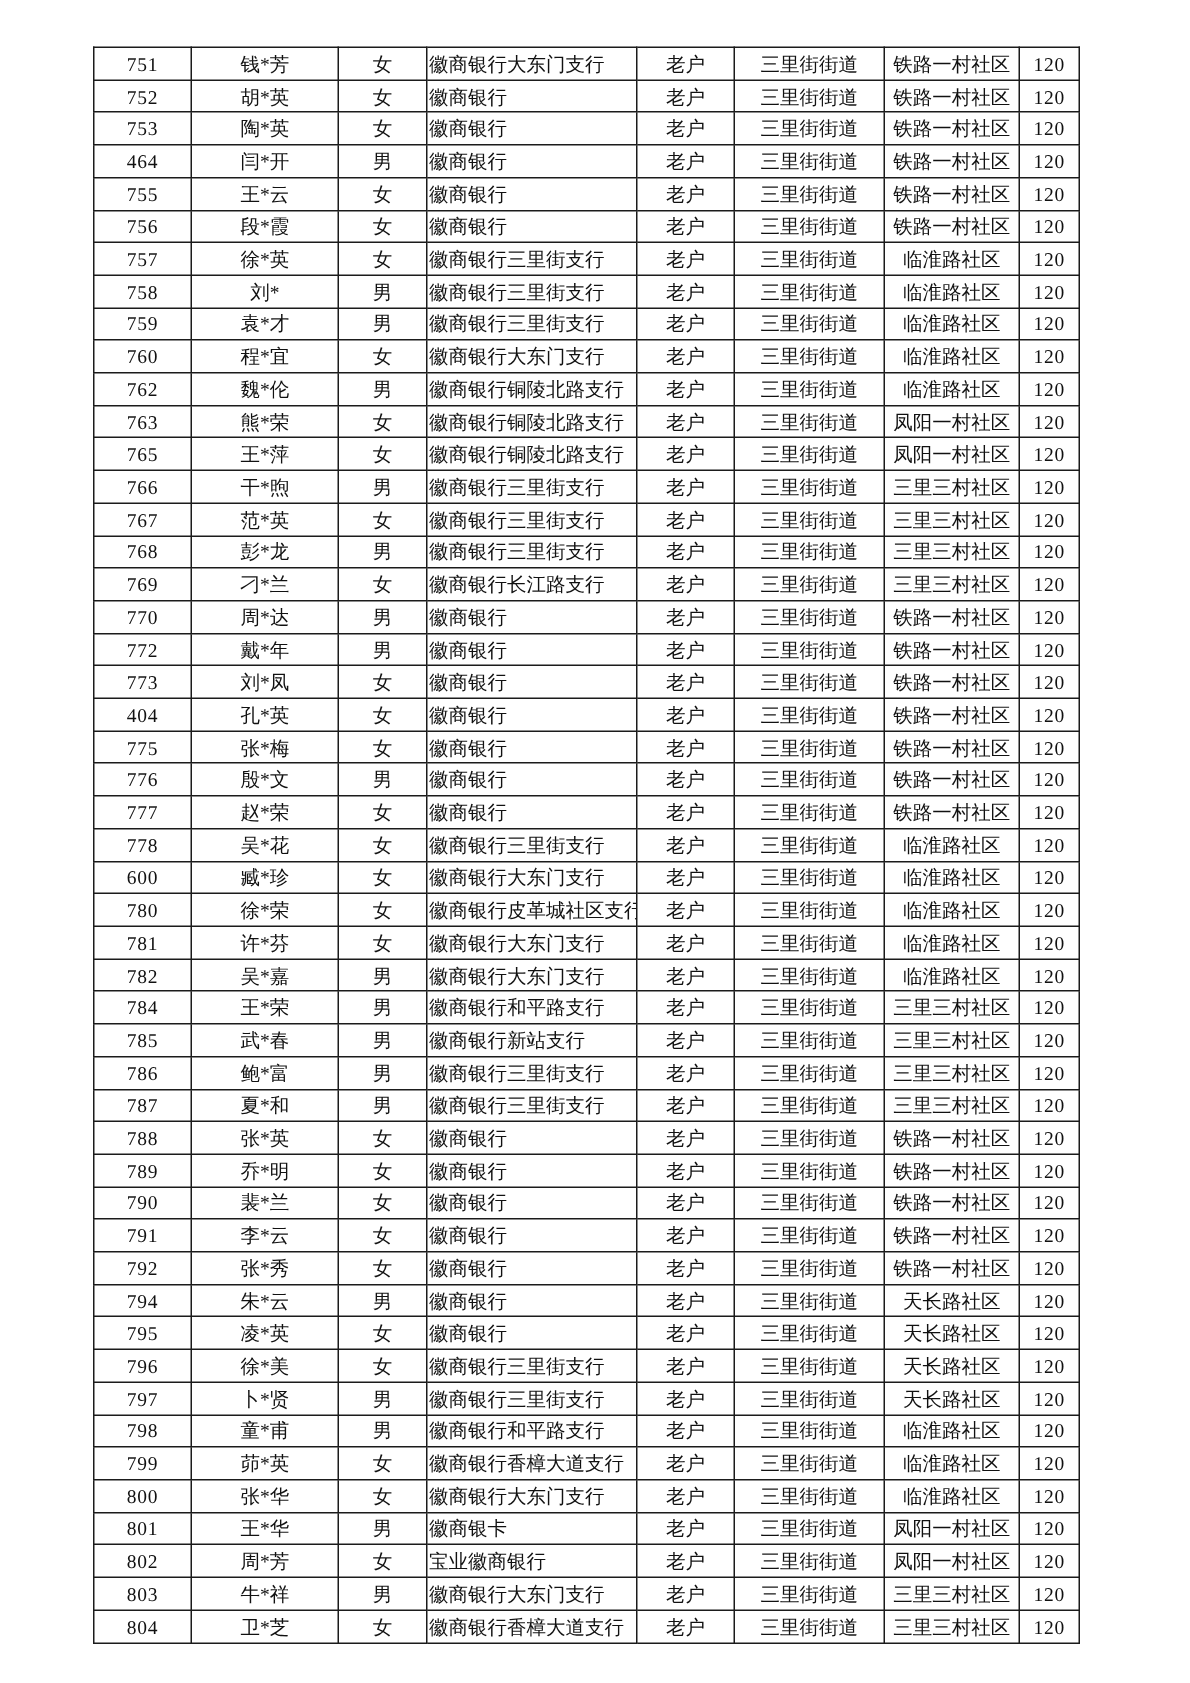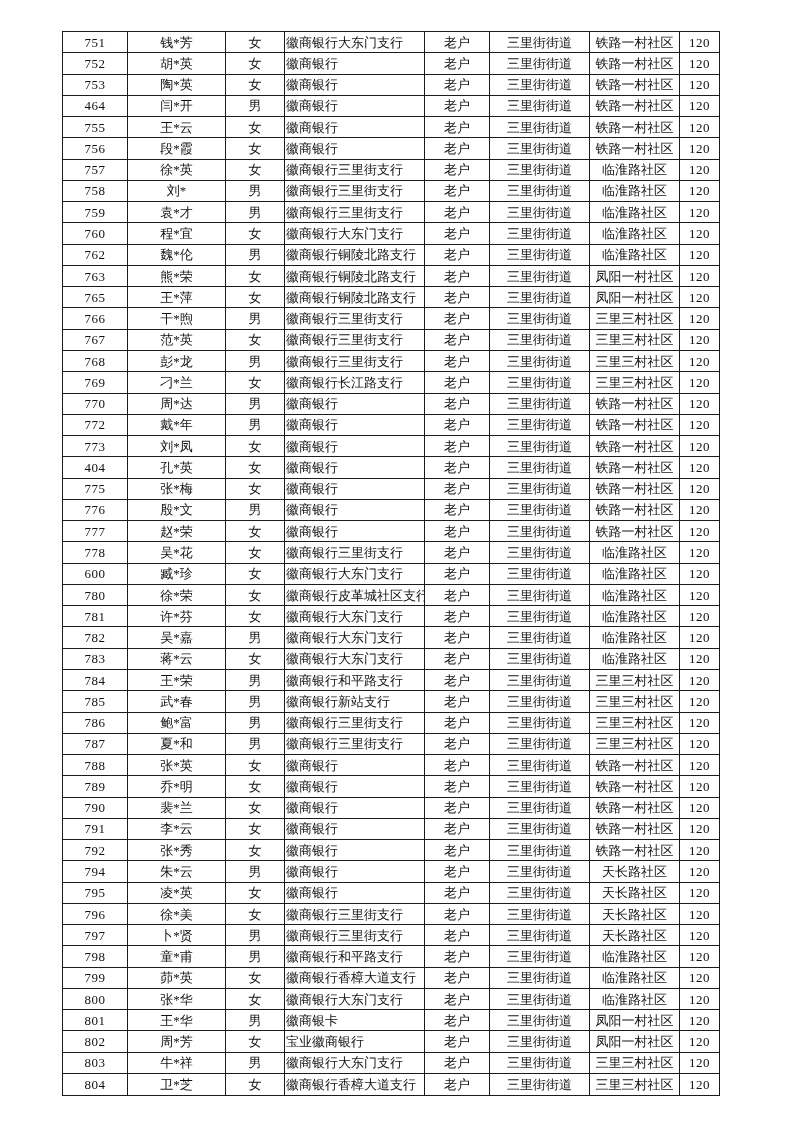--- a/index.html
+++ b/index.html
@@ -352,30 +352,20 @@
           <td class="c0">782</td>
           <td class="c1">吴*嘉</td>
           <td class="c2">男</td>
           <td class="c3">徽商银行大东门支行</td>
           <td class="c4">老户</td>
           <td class="c5">三里街街道</td>
           <td class="c6">临淮路社区</td>
           <td class="c7">120</td>
         </tr>
         <tr>
-          <td class="c0">783</td>
-          <td class="c1">蒋*云</td>
-          <td class="c2">女</td>
-          <td class="c3">徽商银行大东门支行</td>
-          <td class="c4">老户</td>
-          <td class="c5">三里街街道</td>
-          <td class="c6">临淮路社区</td>
-          <td class="c7">120</td>
-        </tr>
-        <tr>
           <td class="c0">784</td>
           <td class="c1">王*荣</td>
           <td class="c2">男</td>
           <td class="c3">徽商银行和平路支行</td>
           <td class="c4">老户</td>
           <td class="c5">三里街街道</td>
           <td class="c6">三里三村社区</td>
           <td class="c7">120</td>
         </tr>
         <tr>

